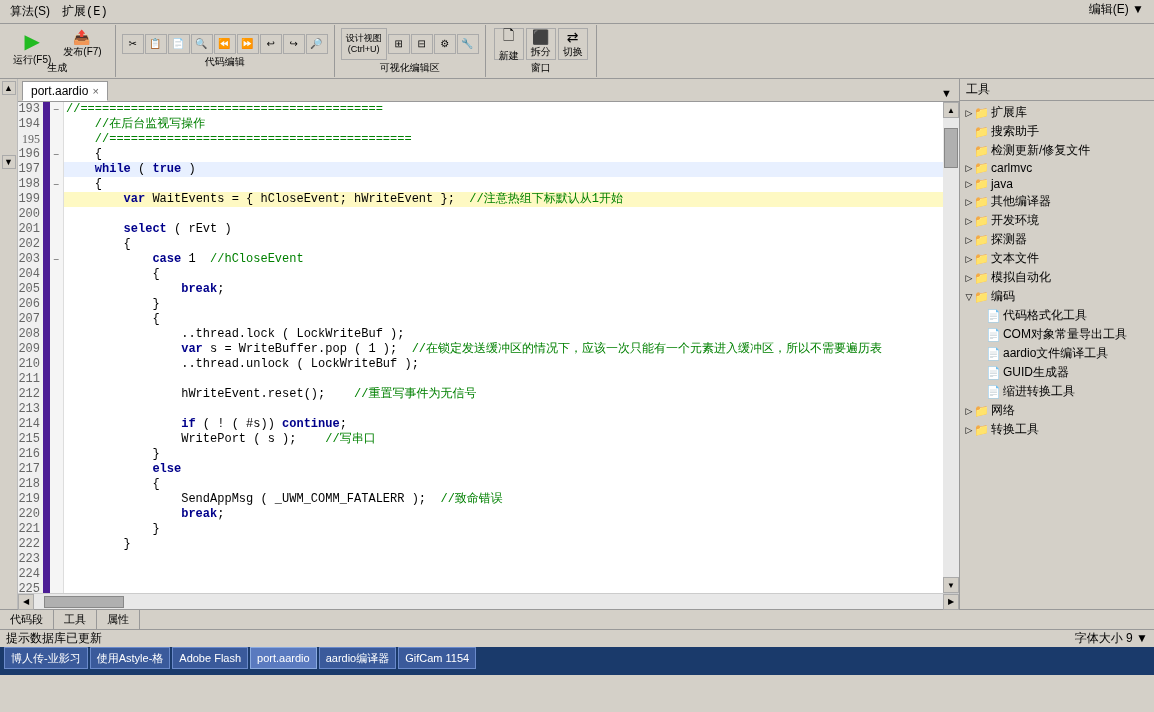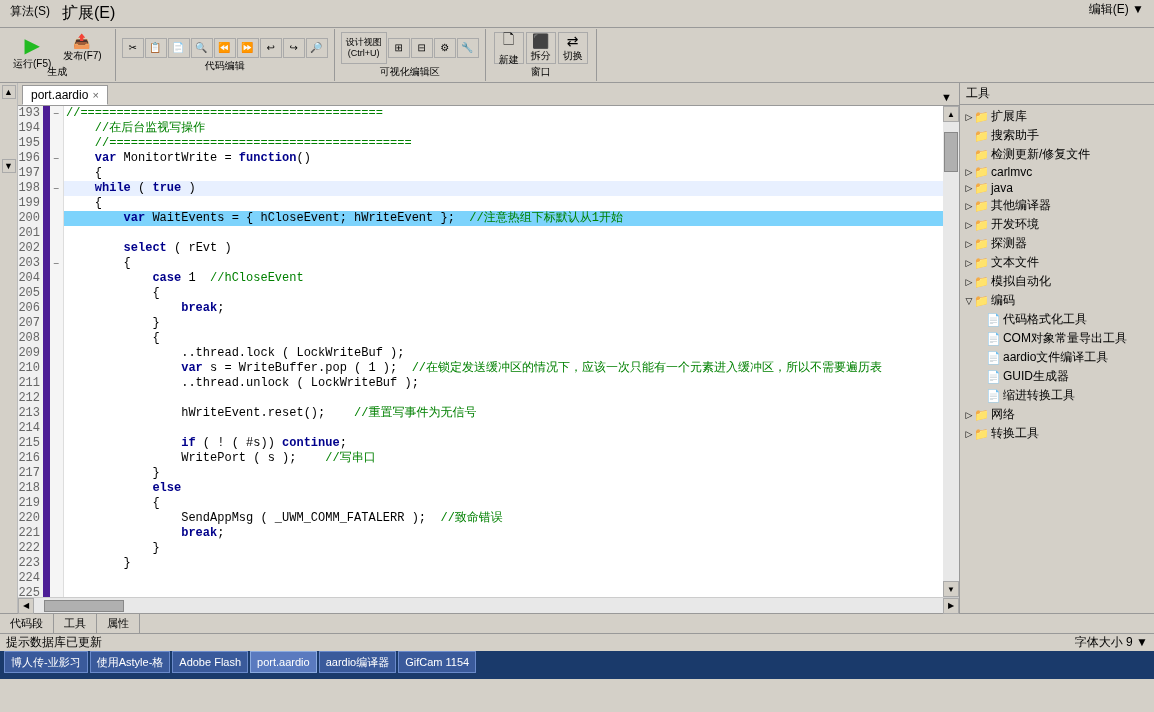--- a/index.html
+++ b/index.html
@@ -4,21 +4,21 @@
   <style>
     * { margin: 0; padding: 0; box-sizing: border-box; }
     body { font-family: 'SimSun', 'Microsoft YaHei', Arial, sans-serif; font-size: 12px; background: #d4d0c8; width: 1154px; height: 712px; overflow: hidden; }
   </style>
 </head>
 <body>
 
 <div style="background:#d4d0c8; border-bottom:1px solid #999; padding:1px 4px; display:flex; justify-content:space-between;">
   <div style="display:flex; gap:0;">
     <span style="font-size:12px; padding:2px 6px; cursor:pointer;">算法(S)</span>
-    <span style="font-size:16px; padding:2px 6px; cursor:pointer;">扩展(E)</span>
+    <span style="font-size:12px; padding:2px 6px; cursor:pointer;font-family:Liberation Mono, monospace;">扩展(E)</span>
   </div>
   <div>
     <span style="font-size:12px; padding:2px 6px; cursor:pointer;">编辑(E) ▼</span>
   </div>
 </div>
 
 <div style="background:#d4d0c8; display:flex; align-items:stretch; border-bottom:1px solid #999; padding:1px 0; height:55px;">
 
   <div style="display:flex; flex-direction:column; align-items:center; justify-content:center; border-right:1px solid #999; padding:2px 8px; min-width:90px;">
     <div style="display:flex; gap:2px; align-items:center;">
@@ -95,21 +95,21 @@
       </div>
       <button style="margin-left:auto; margin-right:2px; background:#d4d0c8; border:1px solid transparent; cursor:pointer; font-size:11px; padding:1px 4px;">▼</button>
     </div>
 
     <div style="display:flex; flex:1; overflow:hidden;">
 
       <div style="width:32px; background:#f0f0f0; border-right:7px solid #4c1d95; overflow:hidden; flex-shrink:0;">
         <div id="line-nums" style="font-family:'Courier New',monospace; font-size:12px; line-height:15px; color:#666; text-align:right; padding-right:3px; padding-top:0;">
             <div style="height:15px;line-height:15px;">193</div>
             <div style="height:15px;line-height:15px;">194</div>
-            <div style="height:15px;line-height:15px;">195</div>
+            <div style="height:15px;line-height:15px;font-family:Liberation Serif, serif;">195</div>
             <div style="height:15px;line-height:15px;">196</div>
             <div style="height:15px;line-height:15px;">197</div>
             <div style="height:15px;line-height:15px;">198</div>
             <div style="height:15px;line-height:15px;">199</div>
             <div style="height:15px;line-height:15px;">200</div>
             <div style="height:15px;line-height:15px;">201</div>
             <div style="height:15px;line-height:15px;">202</div>
             <div style="height:15px;line-height:15px;">203</div>
             <div style="height:15px;line-height:15px;">204</div>
             <div style="height:15px;line-height:15px;">205</div>
@@ -171,25 +171,24 @@
             <div style="height:15px;line-height:15px;">&nbsp;</div>
             <div style="height:15px;line-height:15px;">&nbsp;</div>
             <div style="height:15px;line-height:15px;">&nbsp;</div>
           </div>
       </div>
 
       <div style="flex:1; overflow:auto; font-family:'Courier New',monospace; font-size:12px; line-height:15px; background:#fff;" id="code-content">
           <div style="height:15px;line-height:15px;white-space:pre;background:#fff;padding-left:2px;"><span style="color:#008000">//==========================================</span></div>
           <div style="height:15px;line-height:15px;white-space:pre;background:#fff;padding-left:2px;">    <span style="color:#008000">//在后台监视写操作</span></div>
           <div style="height:15px;line-height:15px;white-space:pre;background:#fff;padding-left:2px;">    <span style="color:#008000">//==========================================</span></div>
-          <div style="height:15px;line-height:15px;white-space:pre;background:#fff;padding-left:2px;">    <span style="color:#00008b;font-weight:bold">var</span> MonitortWrite = <span style="color:#00008b;font-weight:bold">function</span>()</div>
           <div style="height:15px;line-height:15px;white-space:pre;background:#fff;padding-left:2px;">    {</div>
           <div style="height:15px;line-height:15px;white-space:pre;background:#e8f0ff;padding-left:2px;">    <span style="color:#00008b;font-weight:bold">while</span> ( <span style="color:#00008b;font-weight:bold">true</span> )</div>
           <div style="height:15px;line-height:15px;white-space:pre;background:#fff;padding-left:2px;">    {</div>
-          <div style="height:15px;line-height:15px;white-space:pre;background:#7dd3fc;padding-left:2px;">        <span style="color:#00008b;font-weight:bold">var</span> WaitEvents = { hCloseEvent; hWriteEvent };  <span style="color:#008000">//注意热组下标默认从1开始</span></div>
+          <div style="height:15px;line-height:15px;white-space:pre;background:#fef9c3;padding-left:2px;">        <span style="color:#00008b;font-weight:bold">var</span> WaitEvents = { hCloseEvent; hWriteEvent };  <span style="color:#008000">//注意热组下标默认从1开始</span></div>
           <div style="height:15px;line-height:15px;white-space:pre;background:#fff;padding-left:2px;">&nbsp;</div>
           <div style="height:15px;line-height:15px;white-space:pre;background:#fff;padding-left:2px;">        <span style="color:#00008b;font-weight:bold">select</span> ( rEvt )</div>
           <div style="height:15px;line-height:15px;white-space:pre;background:#fff;padding-left:2px;">        {</div>
           <div style="height:15px;line-height:15px;white-space:pre;background:#fff;padding-left:2px;">            <span style="color:#00008b;font-weight:bold">case</span> 1  <span style="color:#008000">//hCloseEvent</span></div>
           <div style="height:15px;line-height:15px;white-space:pre;background:#fff;padding-left:2px;">            {</div>
           <div style="height:15px;line-height:15px;white-space:pre;background:#fff;padding-left:2px;">                <span style="color:#00008b;font-weight:bold">break</span>;</div>
           <div style="height:15px;line-height:15px;white-space:pre;background:#fff;padding-left:2px;">            }</div>
           <div style="height:15px;line-height:15px;white-space:pre;background:#fff;padding-left:2px;">            {</div>
           <div style="height:15px;line-height:15px;white-space:pre;background:#fff;padding-left:2px;">                ..thread.lock ( LockWriteBuf );</div>
           <div style="height:15px;line-height:15px;white-space:pre;background:#fff;padding-left:2px;">                <span style="color:#00008b;font-weight:bold">var</span> s = WriteBuffer.pop ( 1 );  <span style="color:#008000">//在锁定发送缓冲区的情况下，应该一次只能有一个元素进入缓冲区，所以不需要遍历表</span></div>

